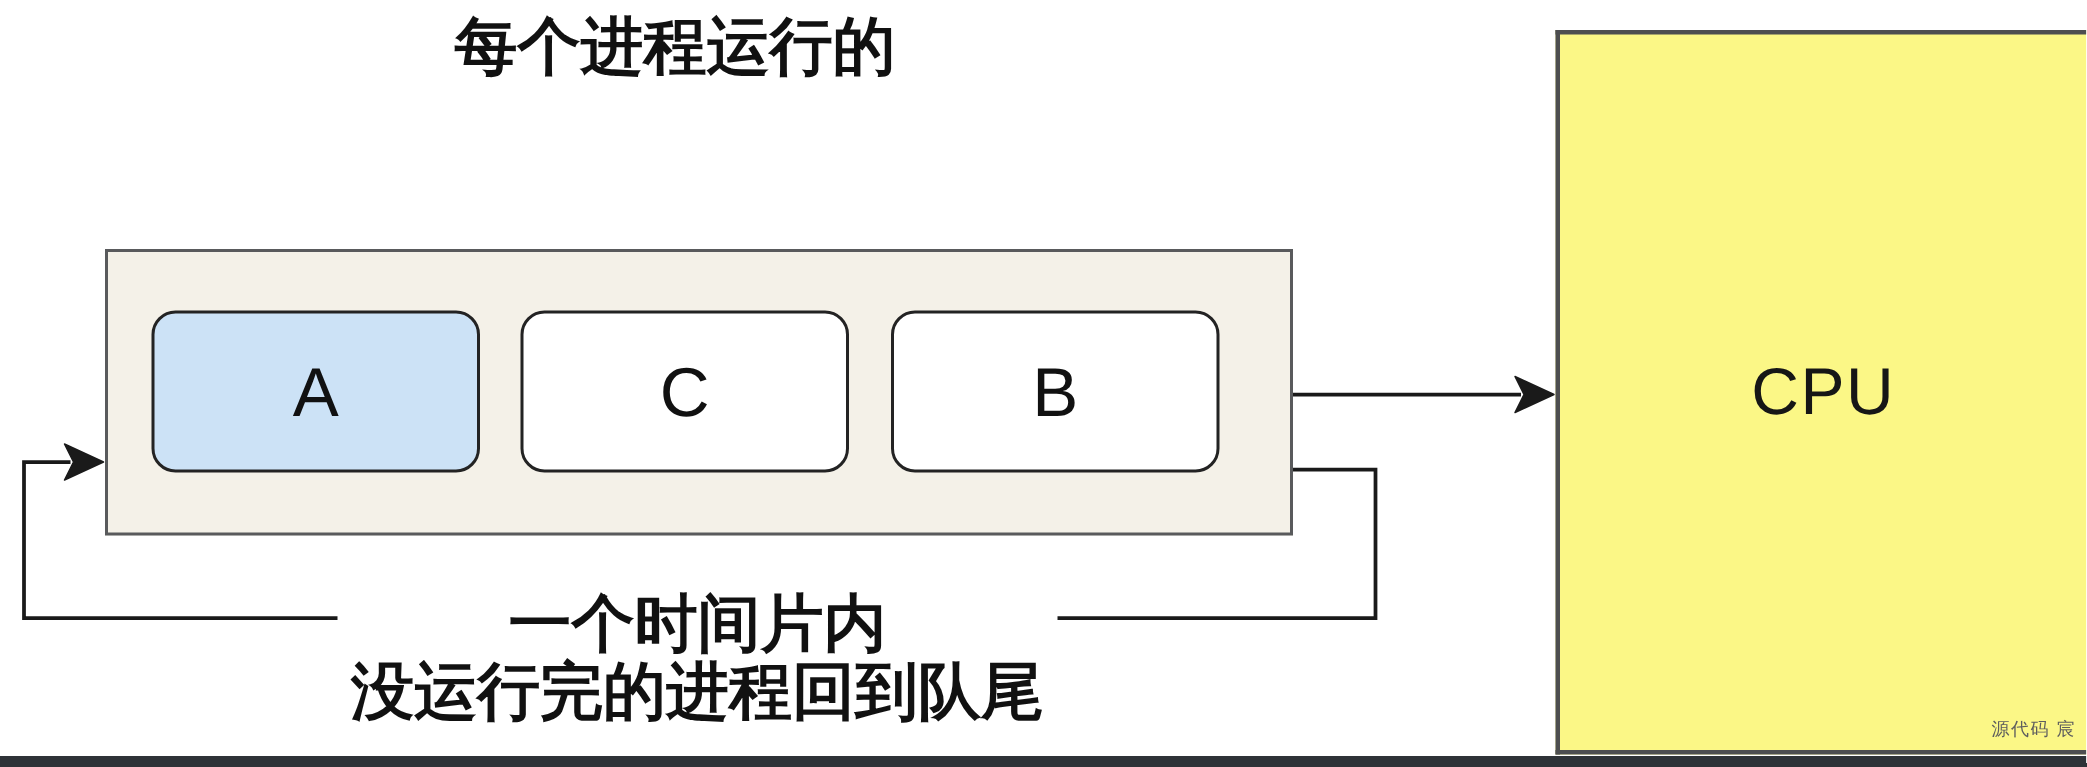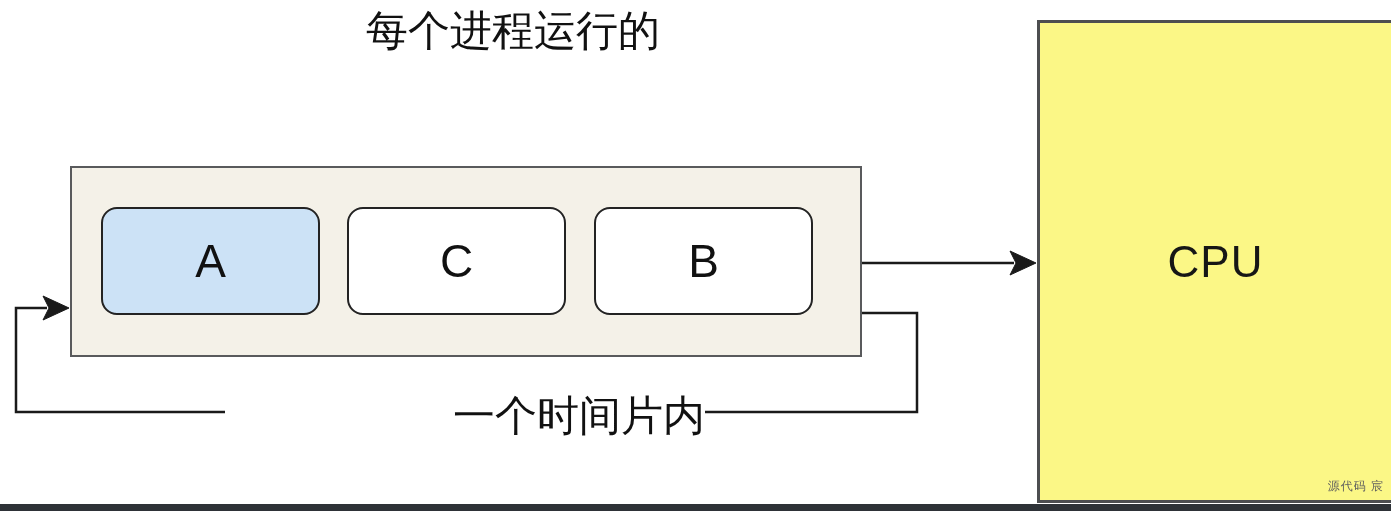--- a/index.html
+++ b/index.html
@@ -26,24 +26,25 @@
     stroke-width: 2.5;
   }
   .arrowhead {
     fill: #1a1a1a;
     stroke: #1a1a1a;
     stroke-width: 1;
     stroke-linejoin: round;
   }
   .caption {
     position: absolute;
-    text-align: right;
+    text-align: center;
     color: #111111;
     font-size: 42px;
     white-space: nowrap;
+    font-weight: bold;
   }
   .caption-top {
     left: 240px;
     top: 6px;
     width: 420px;
     line-height: 49px;
     background: transparent;
   }
   .caption-bottom {
     left: 225px;
@@ -147,17 +148,18 @@
     <span class="cpu-label">CPU</span>
     <span class="watermark">源代码 宸</span>
   </div>
 
   <div class="caption caption-top">
     <div>每个进程运行的</div>
   </div>
 
   <div class="caption caption-bottom">
     <div>一个时间片内</div>
+    <div>没运行完的进程回到队尾</div>
   </div>
 
   <div class="bottom-bar" style="background-color: rgb(46, 50, 55);"></div>
 
 </div>
 
 </body></html>

